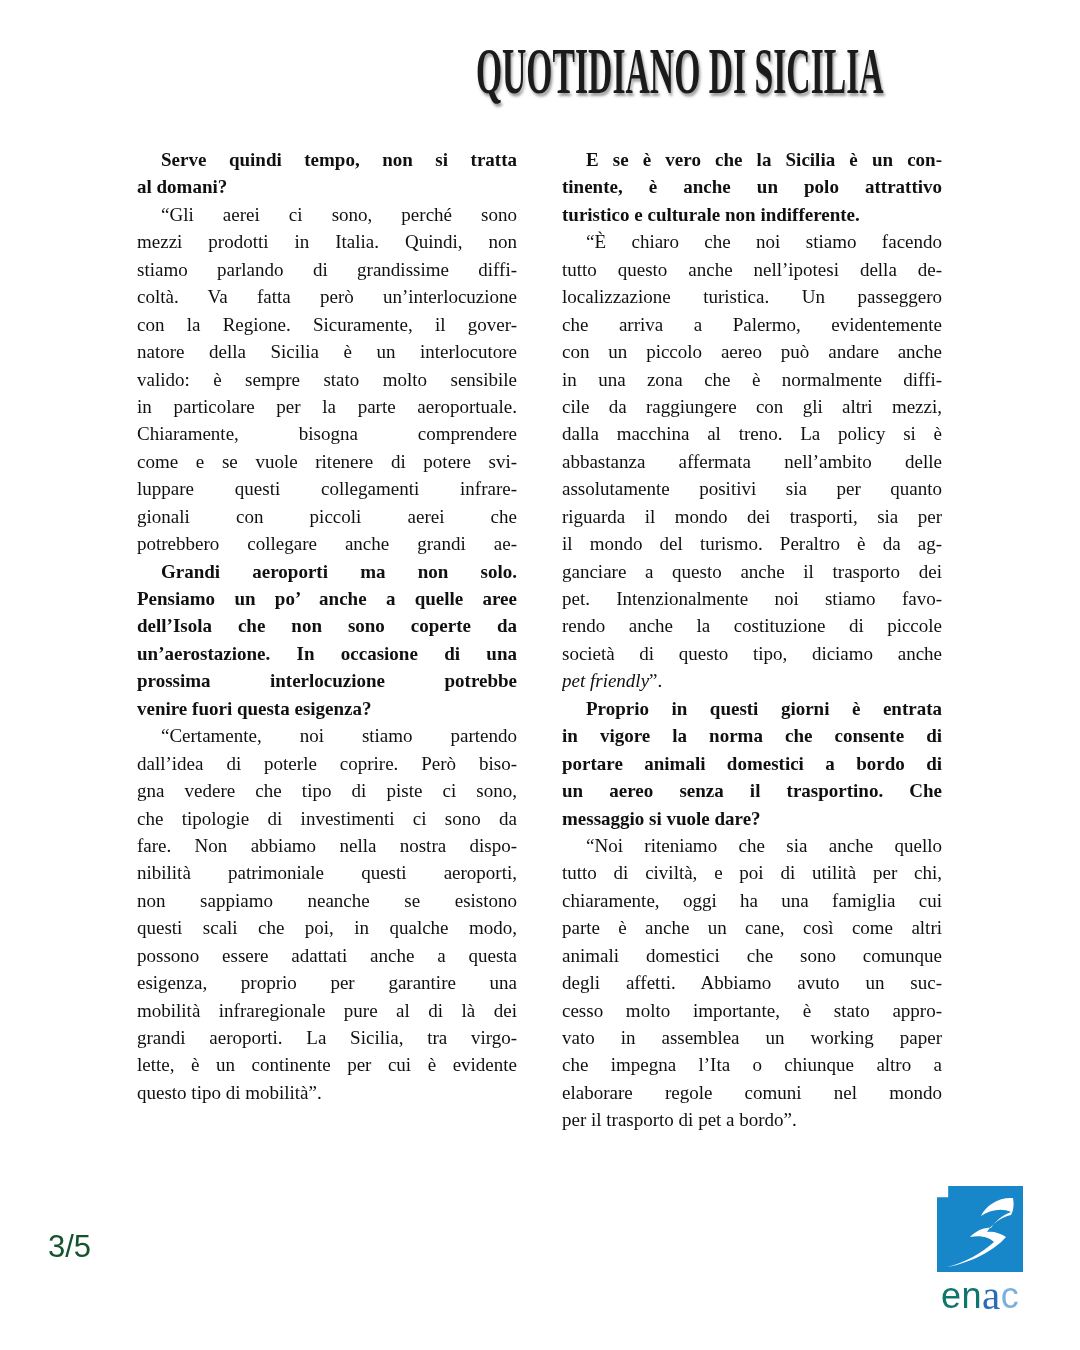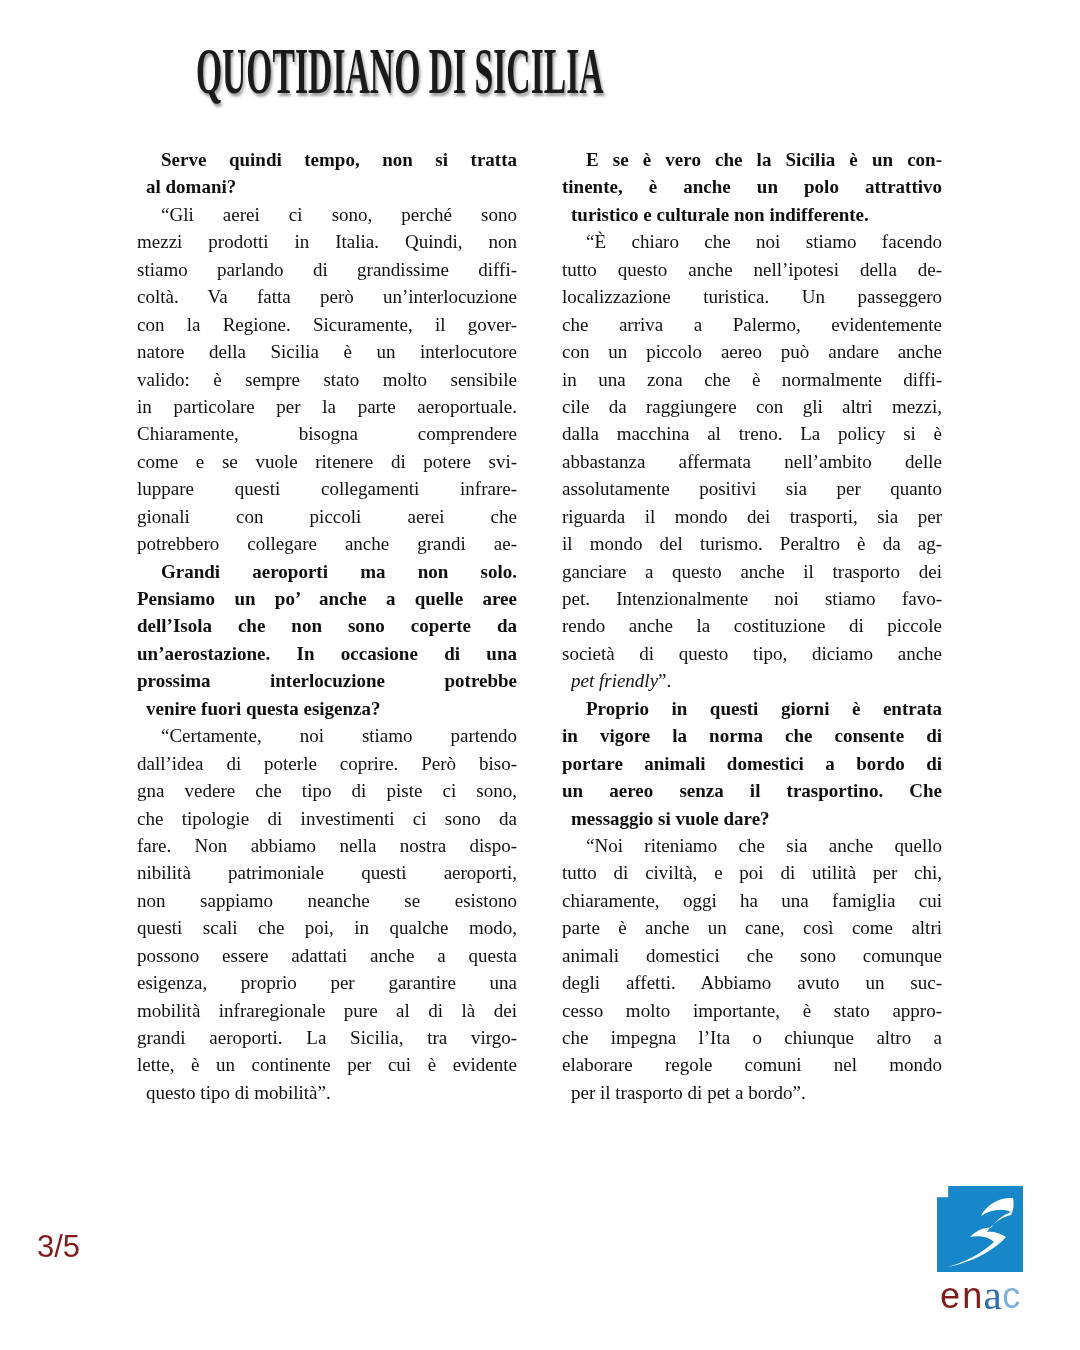--- a/index.html
+++ b/index.html
@@ -7,21 +7,21 @@
     width: 1080px; height: 1350px;
     background: #ffffff;
     position: relative;
     font-family: "Liberation Serif", serif;
     overflow: hidden;
   }
 
   
   .masthead {
     position: absolute; top: 36px; left: 0; width: 1080px;
-    text-align: left;
+    text-align: right;
   }
   .masthead h1 {
     display: inline-block; margin: 0;
     font-family: "Liberation Serif", serif;
     font-weight: bold;
     font-size: 66px; line-height: 1.05;
     color: #1b1b1b;
     letter-spacing: 0px;
     white-space: nowrap;
     transform: scaleX(0.51);
@@ -42,29 +42,29 @@
   .para.bold { font-weight: 700; }
 
   .line {
     height: 27.45px;
     overflow: hidden;
     text-align: justify;
     text-align-last: justify;
     -moz-text-align-last: justify;
   }
   .line.first { text-indent: 24px; }
-  .line.last  { text-align-last: left; margin-left: 9px; -moz-text-align-last: left; }
+  .line.last  { text-align-last: left; -moz-text-align-last: left; }
   .line em { font-style: italic; }
 
   
   .page-indicator {
-    position: absolute; left: 37px; top: 1230px;
+    position: absolute; left: 48px; top: 1230px;
     font-family: "Liberation Sans", sans-serif;
     font-size: 31px; line-height: 1.1;
-    color: #7f1d1d;
+    color: #14532d;
   }
 
   
   .logo { position: absolute; left: 928px; top: 1186px; width: 104px; }
   .logo-square {
     position: absolute; left: 9px; top: 0;
     width: 86px; height: 86px;
     clip-path: polygon(13% 0, 100% 0, 100% 100%, 0 100%, 0 13%, 13% 13%);
   }
   .logo-square svg { width: 100%; height: 100%; display: block; }
@@ -167,20 +167,21 @@
       <div class="line last">messaggio si vuole dare?</div>
     </div>
     <div class="para">
       <div class="line first">“Noi riteniamo che sia anche quello</div>
       <div class="line">tutto di civiltà, e poi di utilità per chi,</div>
       <div class="line">chiaramente, oggi ha una famiglia cui</div>
       <div class="line">parte è anche un cane, così come altri</div>
       <div class="line">animali domestici che sono comunque</div>
       <div class="line">degli affetti. Abbiamo avuto un suc-</div>
       <div class="line">cesso molto importante, è stato appro-</div>
+      <div class="line">vato in assemblea un working paper</div>
       <div class="line">che impegna l’Ita o chiunque altro a</div>
       <div class="line">elaborare regole comuni nel mondo</div>
       <div class="line last">per il trasporto di pet a bordo”.</div>
     </div>
   </div>
 
 <div class="page-indicator">3/5</div>
 
 <div class="logo">
   <div class="logo-square" style="background-color: rgb(23, 135, 201);">
@@ -192,15 +193,15 @@
                C47 41 39 45 33 51
                C43 49 52 51 57 56
                C45 67 27 77 10 81
                C33 77 57 65 69 51
                C63 47 56 45 50 46
                C55 38 64 31 74 29
                C77 24 77 17 76 12 Z" fill="#ffffff"></path>
     </svg>
   </div>
   <div class="logo-word">
-    <span style="color: #7f1d1d; font-family: Liberation Mono, monospace;">en</span><span class="serif-a" style="color: rgb(42, 109, 180);">a</span><span style="color: rgb(124, 176, 220);">c</span>
+    <span style="color: #0f766e;">en</span><span class="serif-a" style="color: rgb(42, 109, 180);">a</span><span style="color: rgb(124, 176, 220);">c</span>
   </div>
 </div>
 
 </body></html>

